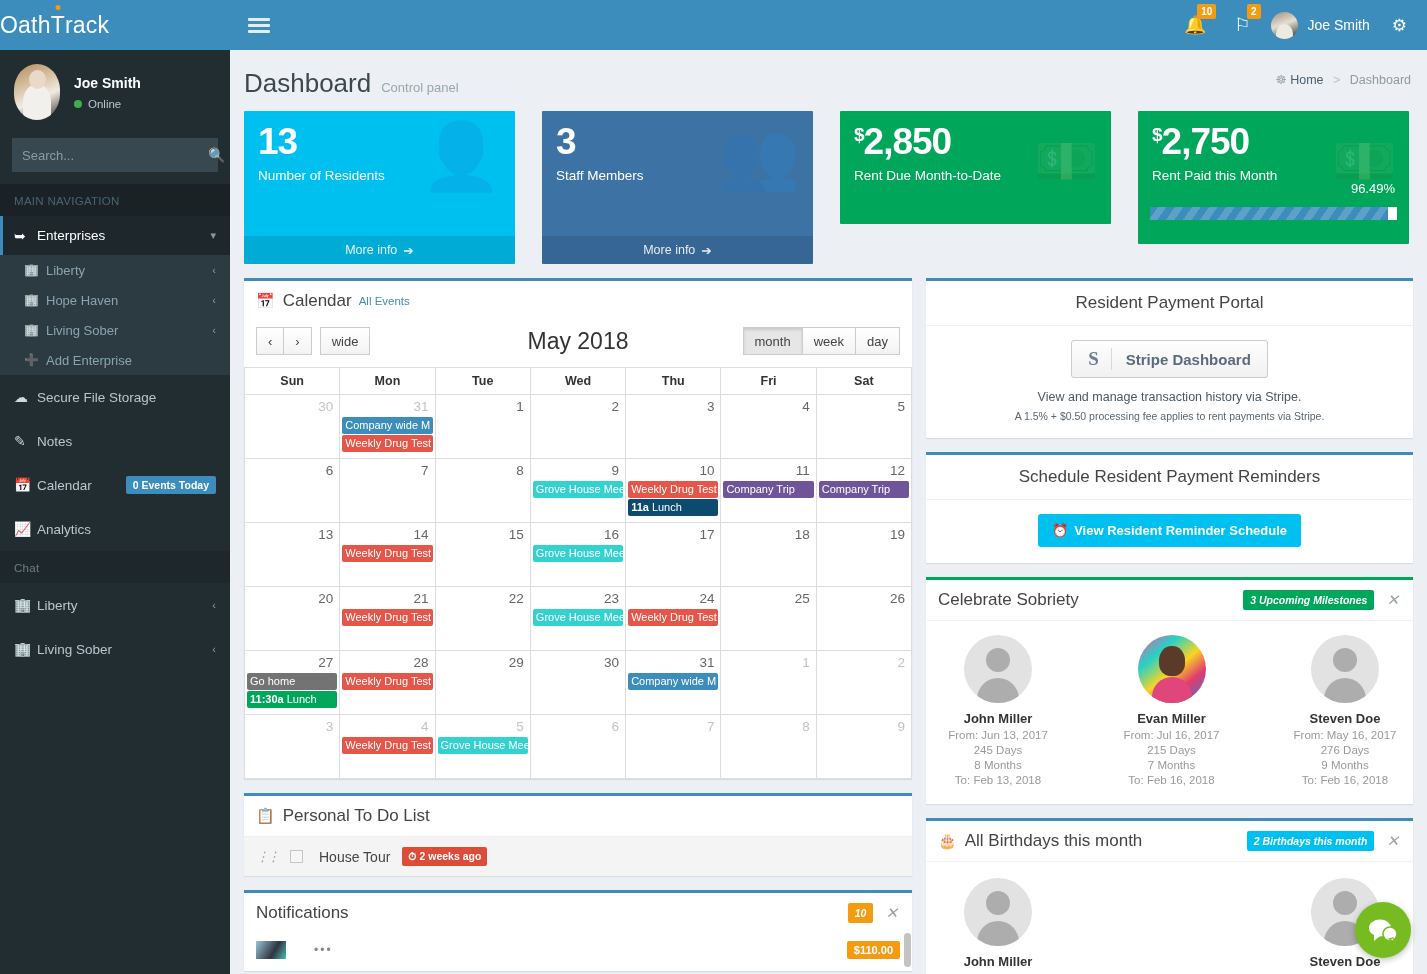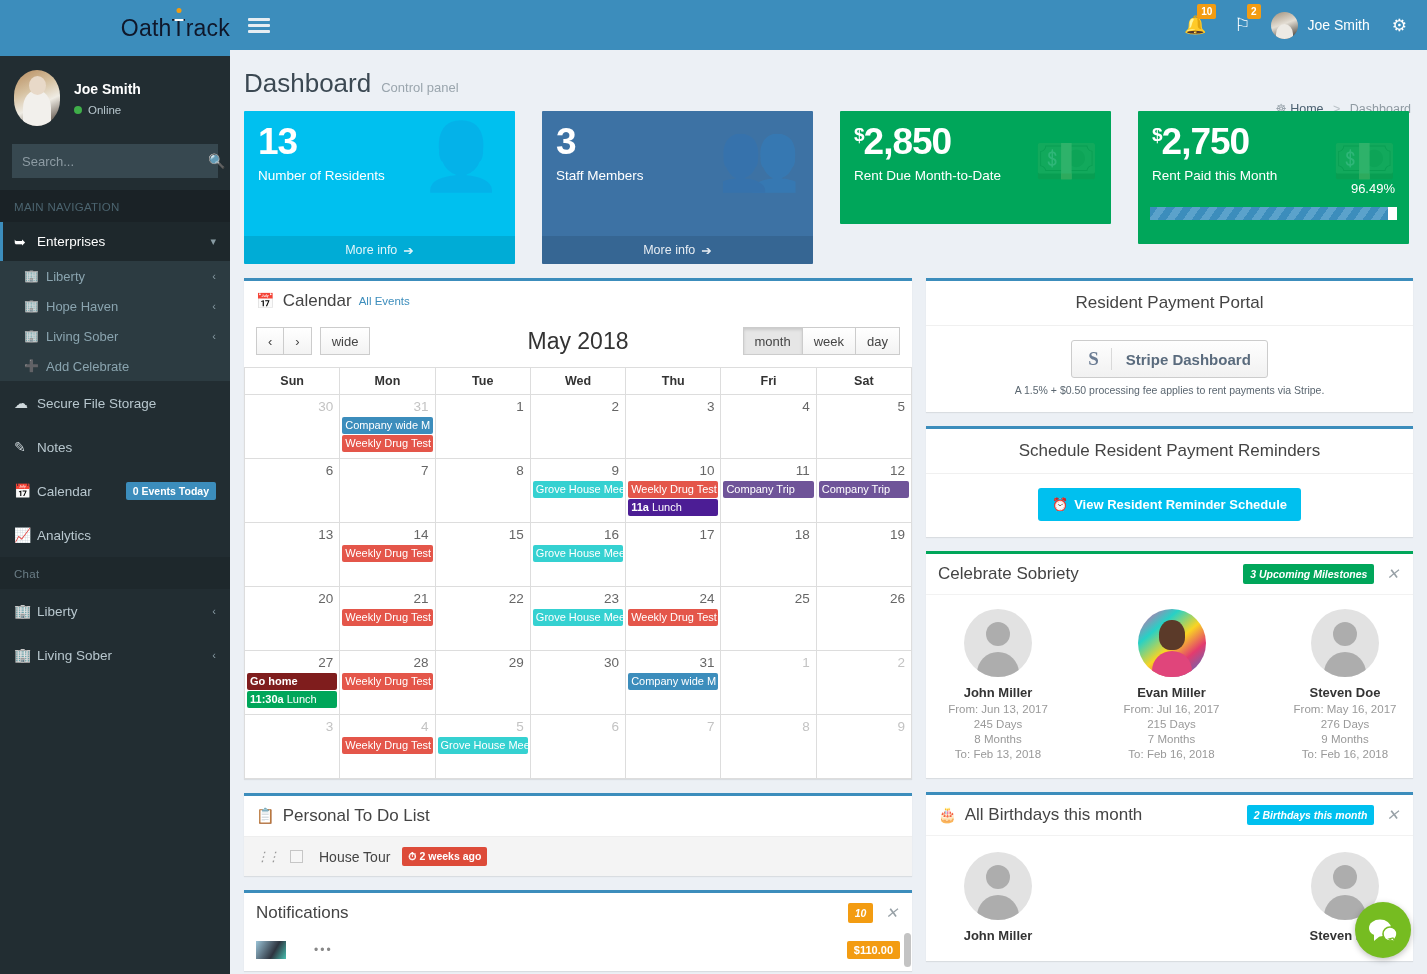--- a/index.html
+++ b/index.html
@@ -12,23 +12,23 @@
   body { position: relative; }
 
   
   #sidebar {
     position: absolute; left: 0; top: 0;
     width: 230px; height: 974px;
     background: #222d32;
     overflow: hidden;
   }
   #logo {
-    height: 56px; background: #3c8dbc;
-    display: flex; align-items: center; justify-content: flex-end;
-    color: #0f172a; font-size: 23px; letter-spacing: .2px;
+    height: 50px; background: #3c8dbc;
+    display: flex; align-items: center; justify-content: flex-start;
+    color: #ffffff; font-size: 23px; letter-spacing: .2px;
   }
   #logo .lg-t { position: relative; display:inline-block; }
   #logo .lg-dot {
     position:absolute; top:-7px; left:50%; transform:translateX(-50%);
     width:5px; height:5px; border-radius:50%; background:#f39c12;
   }
   #logo .lg-cross{
     position:absolute; top:4px; left:50%; transform:translateX(-50%);
     width:9px; height:2px; background:#fff;
   }
@@ -104,21 +104,21 @@
   }
   .hdr-avatar:after{ content:""; position:absolute; left:5px; top:12px; width:17px; height:20px; background:#edeae4; border-radius:50% 50% 0 0; }
   .hdr-user span { color: #fff; font-size: 14px; margin-left: 10px; }
   .gear { color: #fff; font-size: 17px; padding: 0 6px 0 10px; cursor: pointer; }
 
   
   #content { position: absolute; left: 230px; top: 50px; right: 0; bottom: 0; overflow: hidden; }
   .page-head { display: flex; align-items: baseline; padding: 18px 22px 0 14px; position: relative; }
   .page-title { font-size: 26px; color: #3b4852; font-weight: normal; }
   .page-sub { font-size: 13px; color: #9aa5ad; margin-left: 10px; }
-  .breadcrumb { position: absolute; right: 16px; top: 22px; font-size: 12.5px; color: #9aa5ad; margin-top: 29px; }
+  .breadcrumb { position: absolute; right: 16px; top: 22px; font-size: 12.5px; color: #9aa5ad; }
   .breadcrumb .bc-home { color: #4a6070; }
   .breadcrumb .sep { margin: 0 6px; color: #b8c0c6; }
   .breadcrumb .bc-cur { color: #8f9aa2; }
 
   
   .stats { display: flex; padding: 12px 14px 0 14px; gap: 27px; }
   .sbox { position: relative; color: #fff; overflow: hidden; border-radius: 1px; }
   .sbox .num { font-size: 37px; font-weight: bold; padding: 12px 0 0 14px; line-height: 1.05; letter-spacing: -1px; }
   .sbox .num sup { font-size: 19px; vertical-align: super; font-weight: bold; }
   .sbox .cap { font-size: 13.5px; padding: 6px 14px 0 14px; }
@@ -289,21 +289,21 @@
       <span class="lbl">Hope Haven</span>
       <span class="chev">‹</span>
     </div>
     <div class="nav-item">
       <span class="ico">🏢</span>
       <span class="lbl">Living Sober</span>
       <span class="chev">‹</span>
     </div>
     <div class="nav-item">
       <span class="ico">➕</span>
-      <span class="lbl">Add Celebrate</span>
+      <span class="lbl">Add Enterprise</span>
     </div>
   </div>
 
   <div class="nav-item" style="height:44px">
     <span class="ico">☁</span>
     <span class="lbl">Secure File Storage</span>
   </div>
   <div class="nav-item" style="height:44px">
     <span class="ico">✎</span>
     <span class="lbl">Notes</span>
@@ -474,21 +474,21 @@
                 <td>
                   <div class="daynum">8</div>
                 </td>
                 <td>
                   <div class="daynum">9</div>
                   <div class="evt" style="background: rgb(53, 209, 209);"><span>Grove House Mee</span></div>
                 </td>
                 <td>
                   <div class="daynum">10</div>
                   <div class="evt" style="background: rgb(228, 86, 74);"><span>Weekly Drug Test</span></div>
-                  <div class="evt" style="background: #4c1d95;"><b>11a</b><span>Lunch</span></div>
+                  <div class="evt" style="background: #0c4a6e;"><b>11a</b><span>Lunch</span></div>
                 </td>
                 <td>
                   <div class="daynum">11</div>
                   <div class="evt" style="background: rgb(111, 84, 153);"><span>Company Trip</span></div>
                 </td>
                 <td>
                   <div class="daynum">12</div>
                   <div class="evt" style="background: rgb(111, 84, 153);"><span>Company Trip</span></div>
                 </td>
               </tr>
@@ -539,21 +539,21 @@
                 <td>
                   <div class="daynum">25</div>
                 </td>
                 <td>
                   <div class="daynum">26</div>
                 </td>
               </tr>
               <tr>
                 <td>
                   <div class="daynum">27</div>
-                  <div class="evt" style="background: #7f1d1d; font-weight: bold;"><span>Go home</span></div>
+                  <div class="evt" style="background: #737373;"><span>Go home</span></div>
                   <div class="evt" style="background: rgb(0, 166, 90);"><b>11:30a</b><span>Lunch</span></div>
                 </td>
                 <td>
                   <div class="daynum">28</div>
                   <div class="evt" style="background: rgb(228, 86, 74);"><span>Weekly Drug Test</span></div>
                 </td>
                 <td>
                   <div class="daynum">29</div>
                 </td>
                 <td>
@@ -641,20 +641,21 @@
 
     <div class="col-right">
 
       <div class="box">
         <div class="pp-head">Resident Payment Portal</div>
         <div class="pp-body">
           <div class="stripe-btn">
             <span class="stripe-s">S</span>
             <span class="stripe-lbl">Stripe Dashboard</span>
           </div>
+          <div class="pp-note">View and manage transaction history via Stripe.</div>
           <div class="pp-note2">A 1.5% + $0.50 processing fee applies to rent payments via Stripe.</div>
         </div>
       </div>
 
       <div class="box">
         <div class="pp-head">Schedule Resident Payment Reminders</div>
         <div class="pp-body" style="padding:14px 12px 16px">
           <button class="btn-aqua">
             <span>⏰</span>
             <span>View Resident Reminder Schedule</span>

